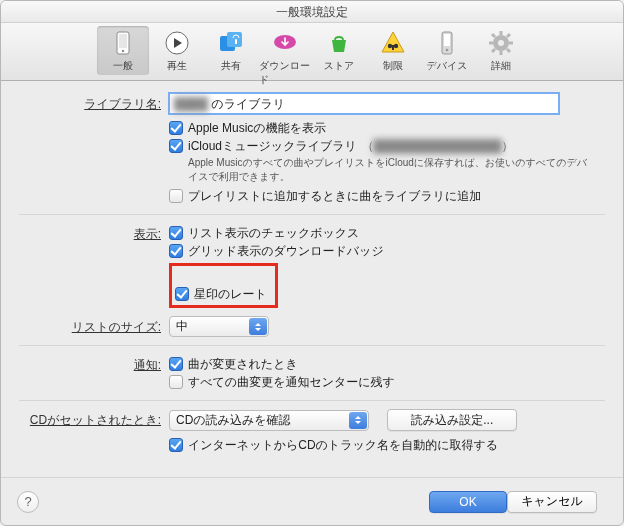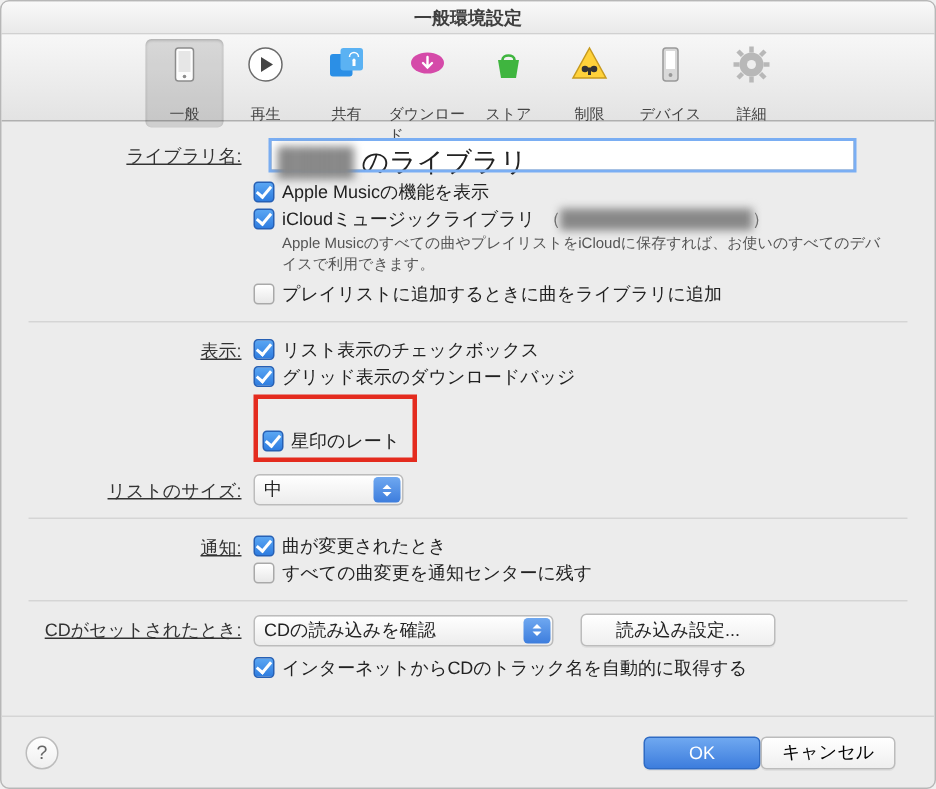--- a/index.html
+++ b/index.html
@@ -19,21 +19,20 @@
     display: flex; flex-direction: column;
   }
   .titlebar {
     height: 22px;
     text-align: center;
     font-size: 12px;
     color: #3f3f3f;
     line-height: 22px;
     background: linear-gradient(to bottom, #f9f9f9, #e9e9e9);
     border-bottom: 1px solid #d1d1d1;
-    font-weight: bold;
   }
   .toolbar {
     height: 58px;
     background: linear-gradient(to bottom, #f7f7f7, #e3e3e3);
     border-bottom: 1px solid #b0b0b0;
     display: flex;
     align-items: flex-start;
     justify-content: center;
     padding-top: 3px;
     gap: 2px;
@@ -44,21 +43,21 @@
     font-size: 10px; color: #444;
     padding: 2px 0 2px 0;
     border-radius: 4px;
     cursor: default;
   }
   .tool.selected {
     background: rgba(0,0,0,0.12);
     box-shadow: inset 0 1px 2px rgba(0,0,0,0.2);
   }
   .tool .ic { width: 30px; height: 30px; display:flex;align-items:center;justify-content:center; }
-  .tool .lbl { margin-top: 11px; }
+  .tool .lbl { margin-top: 1px; }
   .content {
     flex: 1;
     padding: 12px 18px 8px 18px;
     font-size: 12px;
     color: #222;
     overflow: hidden;
   }
   .row { display: flex; align-items: flex-start; margin-bottom: 4px; }
   .lab {
     width: 150px;
@@ -70,23 +69,22 @@
     text-decoration: underline;
   }
   .field { flex: 1; }
   .textin {
     width: 390px;
     height: 21px;
     border: 1px solid #a6a6a6;
     outline: 2px solid #7aaef3;
     outline-offset: -1px;
     padding: 2px 4px;
-    font-size: 18px;
+    font-size: 12px;
     background: #fff;
-    margin-left: 11px;
   }
   label.chk {
     display: flex; align-items: center;
     gap: 5px;
     font-size: 12px;
     margin: 2px 0;
     line-height: 16px;
   }
   input[type=checkbox] {
     appearance: none;

